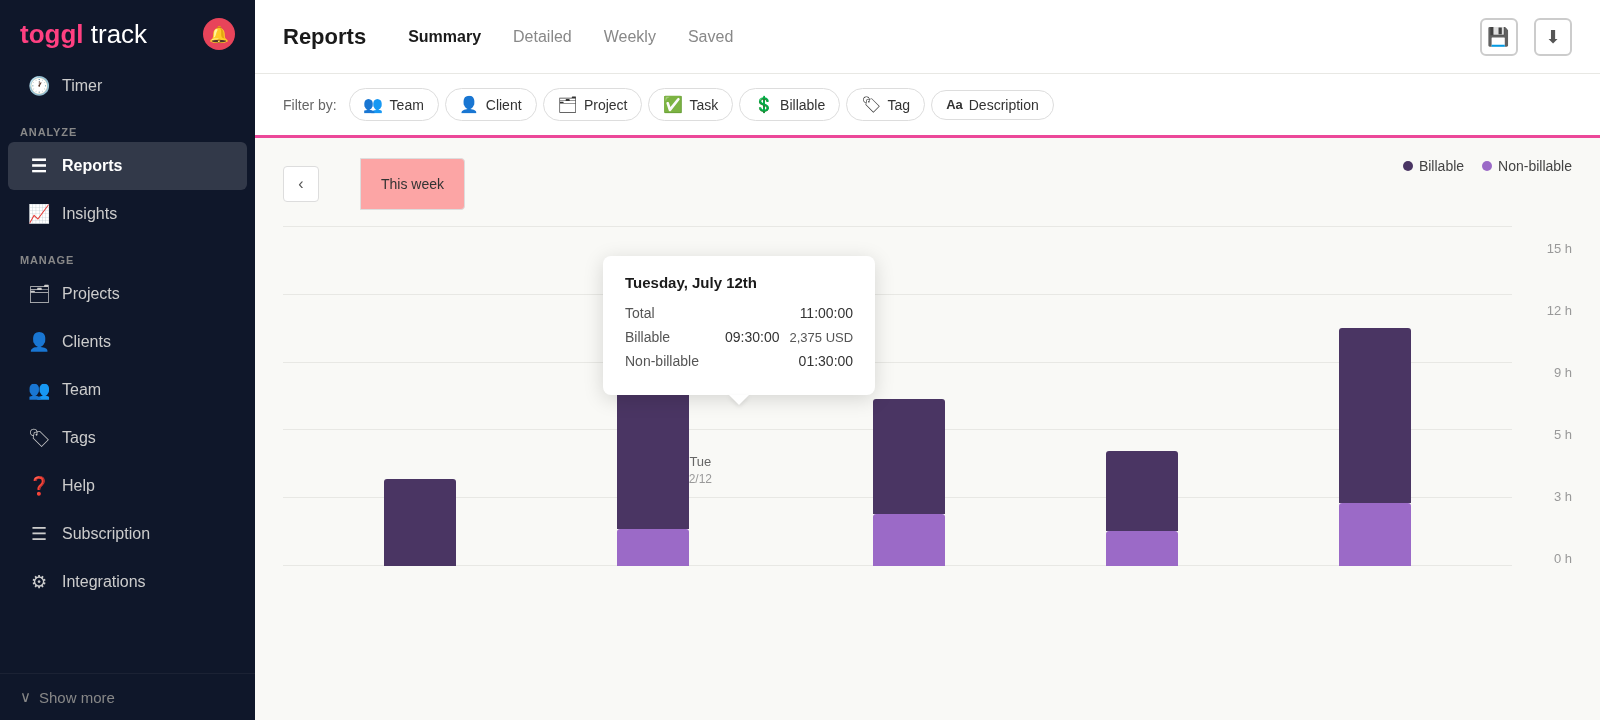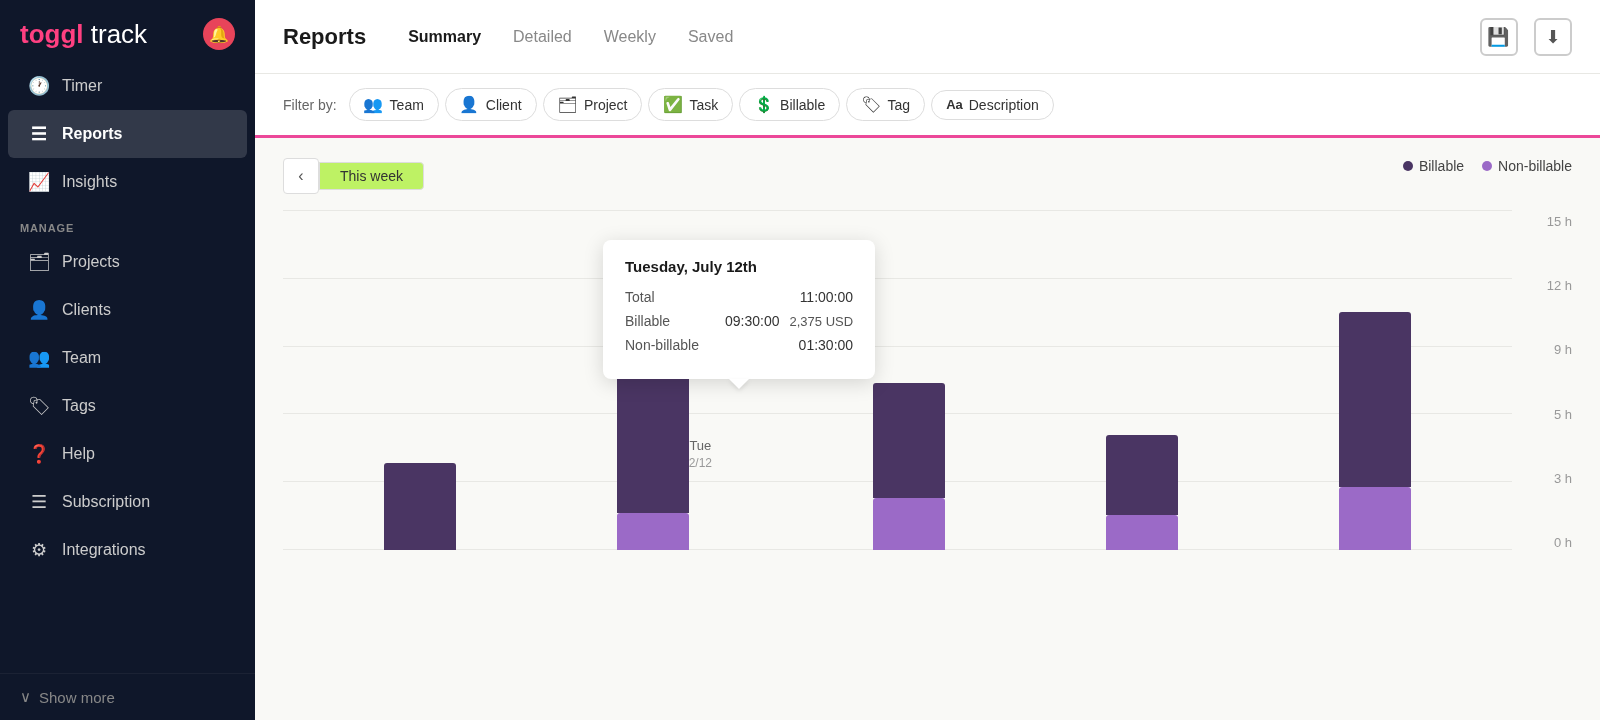--- a/index.html
+++ b/index.html
@@ -174,25 +174,26 @@
       display: flex; align-items: center; justify-content: center;
       cursor: pointer;
       font-size: 16px;
       color: #555;
       background: #fff;
     }
     .date-range-btn {
       padding: 6px 16px;
       border: 1px solid #ddd;
       border-left: none;
-      background: #bef264;
+      background: #fca5a5;
       font-size: 14px;
       cursor: pointer;
       color: #333;
-      height: 28px;
+      height: 52px;
+      margin-left: 41px;
     }
     .legend {
       position: absolute;
       top: 20px;
       right: 28px;
       display: flex;
       gap: 18px;
       align-items: center;
       font-size: 14px;
       color: #444;
@@ -221,21 +222,21 @@
       justify-content: space-between;
     }
     .grid-line {
       width: 100%;
       border-top: 1px solid #e8e8e4;
       position: relative;
     }
     .grid-labels {
       position: absolute;
       right: 0;
-      top: 4px; bottom: 40px;
+      top: 15px; bottom: 40px;
       width: 55px;
       display: flex;
       flex-direction: column;
       justify-content: space-between;
       align-items: flex-end;
       font-size: 13px;
       color: #999;
       text-align: right;
     }
     .bars-wrapper {
@@ -328,20 +329,21 @@
     </div>
     <div class="bell-icon">🔔</div>
   </div>
 
   <div class="sidebar-nav">
     <div class="nav-item">
       <span class="nav-icon">🕐</span>
       <span>Timer</span>
     </div>
 
+    <div class="section-label">ANALYZE</div>
 
     <div class="nav-item active">
       <span class="nav-icon">☰</span>
       <span>Reports</span>
     </div>
 
     <div class="nav-item">
       <span class="nav-icon">📈</span>
       <span>Insights</span>
     </div>

